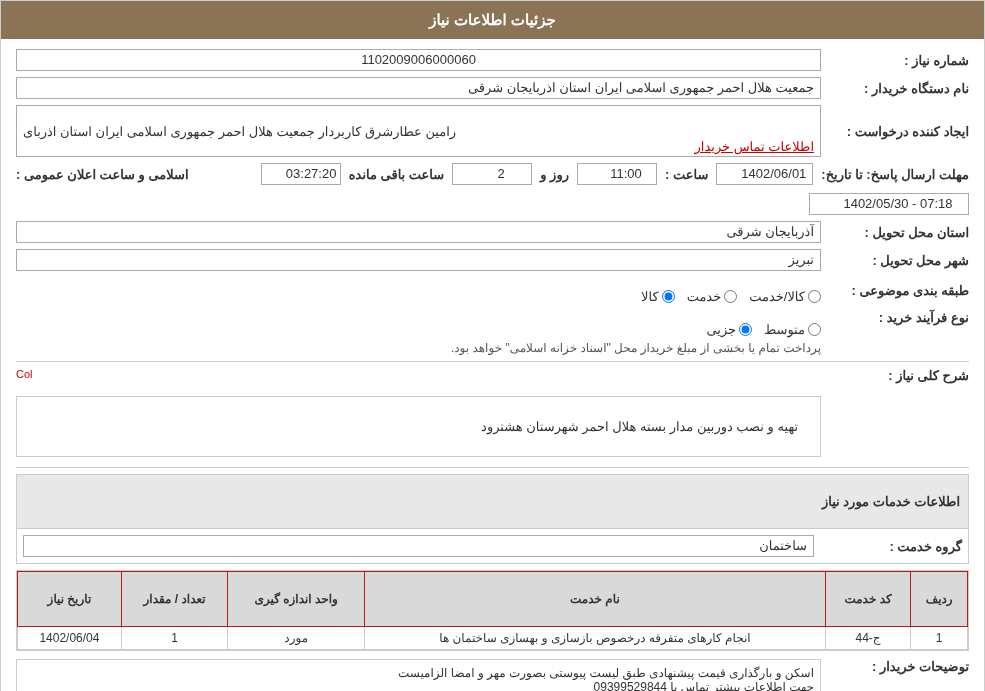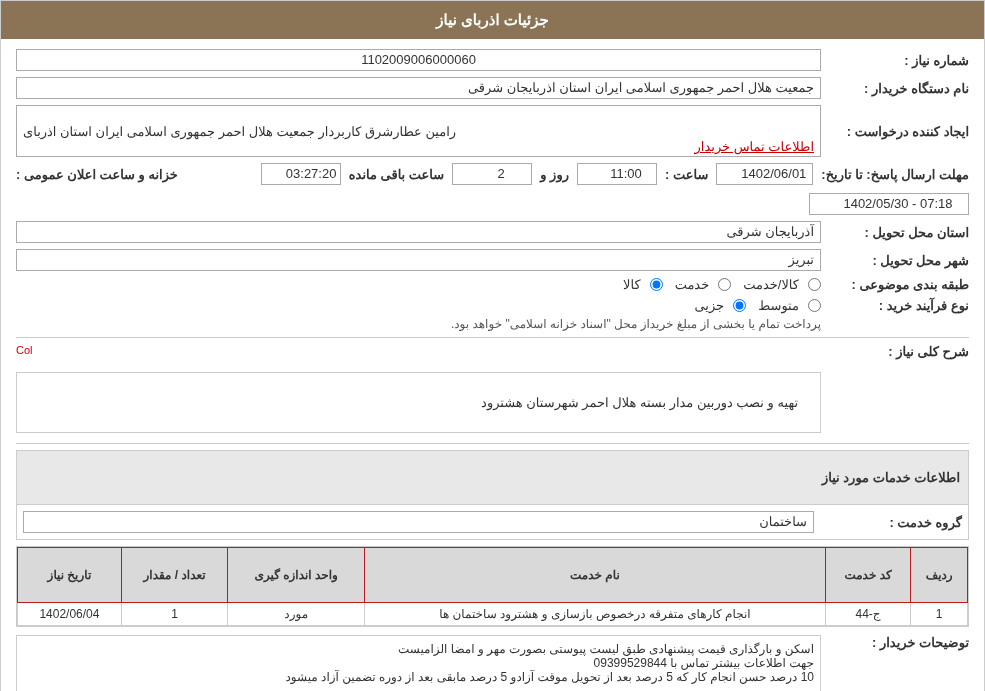--- a/index.html
+++ b/index.html
@@ -93,21 +93,22 @@
       text-align: center;
     }
     .radio-group {
       display: flex;
       align-items: center;
       gap: 12px;
     }
     .radio-item {
       display: flex;
       align-items: center;
-      gap: 9px;
+      gap: 3px;
+      margin-top: 12px;
     }
     .description-box {
       border: 1px solid #ccc;
       padding: 22px;
       min-height: 50px;
       text-align: right;
       background: #fff;
       margin-bottom: 4px;
     }
     .description-label {
@@ -152,21 +153,21 @@
       align-items: center;
       gap: 8px;
       margin-bottom: 6px;
     }
   </style>
 </head>
 <body>
 
 <div class="page-wrapper">
 
-  <div class="page-header">جزئیات اذربای نیاز</div>
+  <div class="page-header">جزئیات اطلاعات نیاز</div>
 
   <div class="content relative-wrapper">
 
     <div class="info-row">
       <span class="label">شماره نیاز :</span>
       <div class="value-box" style="text-align:center; direction:ltr;">1102009006000060</div>
     </div>
 
     <div class="info-row">
       <span class="label">نام دستگاه خریدار :</span>
@@ -184,21 +185,21 @@
     <div class="info-row" style="flex-wrap: wrap;">
       <span class="label">مهلت ارسال پاسخ: تا تاریخ:</span>
       <div class="value-box small" style="text-align:center; direction:ltr;">1402/06/01</div>
       <span class="inline-label">ساعت :</span>
       <div class="value-box small" style="text-align:center; direction:ltr;">11:00</div>
       <span class="inline-label">روز و</span>
       <div class="value-box small" style="text-align:center; max-width:40px;">2</div>
       <span class="inline-label">ساعت باقی مانده</span>
       <div class="value-box small" style="text-align:center; direction:ltr; max-width:80px;">03:27:20</div>
       <span style="flex:1;"></span>
-      <span class="inline-label">خزانه و ساعت اعلان عمومی :</span>
+      <span class="inline-label">اسلامی و ساعت اعلان عمومی :</span>
       <div class="value-box small" style="text-align:center; direction:ltr; min-width:160px;">1402/05/30 - 07:18</div>
     </div>
 
     <div class="info-row">
       <span class="label">استان محل تحویل :</span>
       <div class="value-box">آذربایجان شرقی</div>
     </div>
 
     <div class="info-row">
       <span class="label">شهر محل تحویل :</span>
@@ -270,21 +271,21 @@
             <th>نام خدمت</th>
             <th>واحد اندازه گیری</th>
             <th>تعداد / مقدار</th>
             <th>تاریخ نیاز</th>
           </tr>
         </thead>
         <tbody id="services-tbody">
         <tr>
       <td>1</td>
       <td>ج-44</td>
-      <td>انجام کارهای متفرقه درخصوص بازسازی و هشترود ساختمان ها</td>
+      <td>انجام کارهای متفرقه درخصوص بازسازی و بهسازی ساختمان ها</td>
       <td>مورد</td>
       <td>1</td>
       <td>1402/06/04</td>
     </tr>
           </tbody>
       </table>
     </div>
 
     <div class="info-row" style="align-items:flex-start;">
       <span class="label">توضیحات خریدار :</span>

